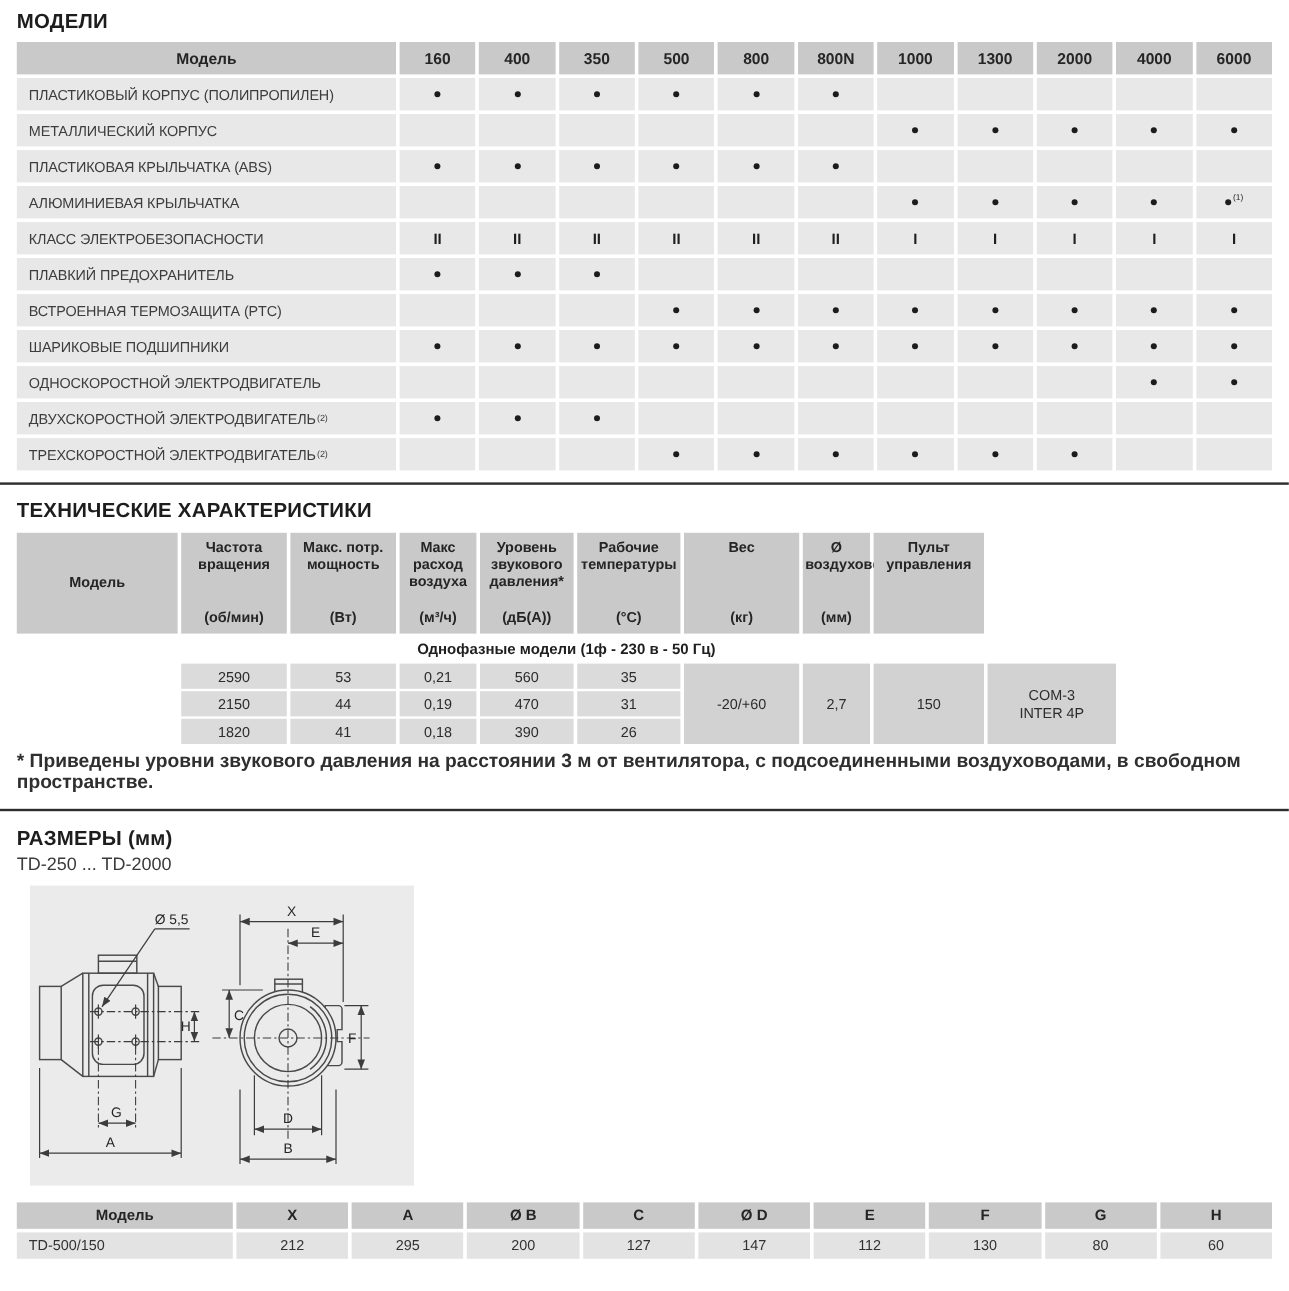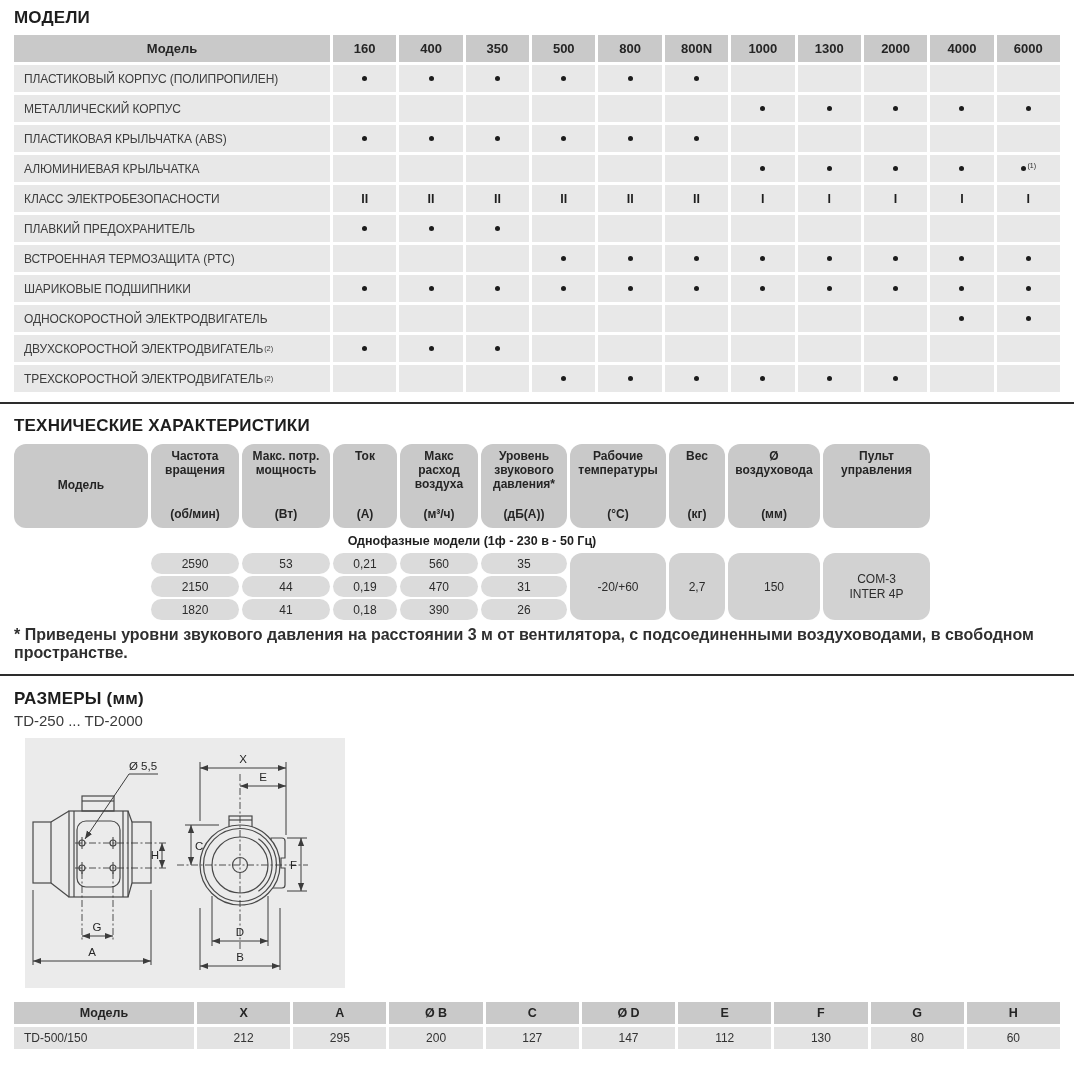--- a/index.html
+++ b/index.html
@@ -21,21 +21,21 @@
 
   .footnotes{margin-top:7px;font-size:11px;line-height:1.45;color:#2f2f2f;}
 
   .rule{border:none;border-top:2px solid #2d2d2d;margin:10px -14px 0;}
   .rule2{border:none;border-top:2px solid #2d2d2d;margin:12px -14px 0;}
 
   
   .tech-title{margin-top:12px;margin-bottom:8px;}
   .tech-table{display:grid;grid-template-columns:134px 88px 88px 64px 78px 86px 96px 56px 92px 107px;
               grid-template-rows:84px 21px 21px 21px 21px;column-gap:3px;row-gap:2px;width:916px;}
-  .tcell{background:#dbdbdb;display:flex;align-items:center;justify-content:center;font-size:12px;color:#2c2c2c;border-radius:12px;}
+  .tcell{background:#dbdbdb;display:flex;align-items:center;justify-content:center;font-size:12px;color:#2c2c2c;}
   .thead{background:#c9c9c9;flex-direction:column;justify-content:space-between;padding:6px 2px;box-sizing:border-box;
          font-weight:700;font-size:12px;line-height:1.15;text-align:center;color:#252525;}
   .thead.tcenter{justify-content:center;}
   .tname,.tunit{width:100%;text-align:center;}
   .tgroup{background:#fff;display:flex;align-items:center;justify-content:center;font-weight:700;font-size:12.5px;color:#1f1f1f;}
   .tmerged{background:#d2d2d2;}
   .tmodel{justify-content:flex-start;padding-left:10px;box-sizing:border-box;}
   .tremote{flex-direction:column;line-height:1.25;}
   .tech-footnote{margin-top:6px;font-size:16px;color:#2f2f2f;font-weight:bold;}
 
@@ -327,24 +327,20 @@
       <div class="tcell thead tcenter">
         <div class="tname">Модель</div>
       </div>
       <div class="tcell thead">
         <div class="tname">Частота вращения</div>
         <div class="tunit">(об/мин)</div>
       </div>
       <div class="tcell thead">
         <div class="tname">Макс. потр. мощность</div>
         <div class="tunit">(Вт)</div>
-      </div>
-      <div class="tcell thead">
-        <div class="tname">Ток</div>
-        <div class="tunit">(А)</div>
       </div>
       <div class="tcell thead">
         <div class="tname">Макс расход воздуха</div>
         <div class="tunit">(м³/ч)</div>
       </div>
       <div class="tcell thead">
         <div class="tname">Уровень звукового давления*</div>
         <div class="tunit">(дБ(А))</div>
       </div>
       <div class="tcell thead">

